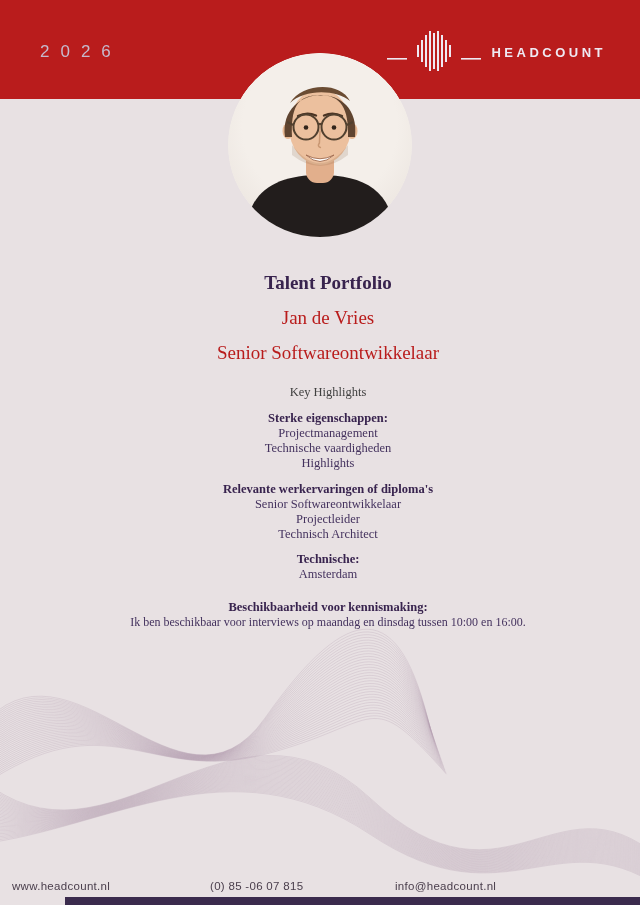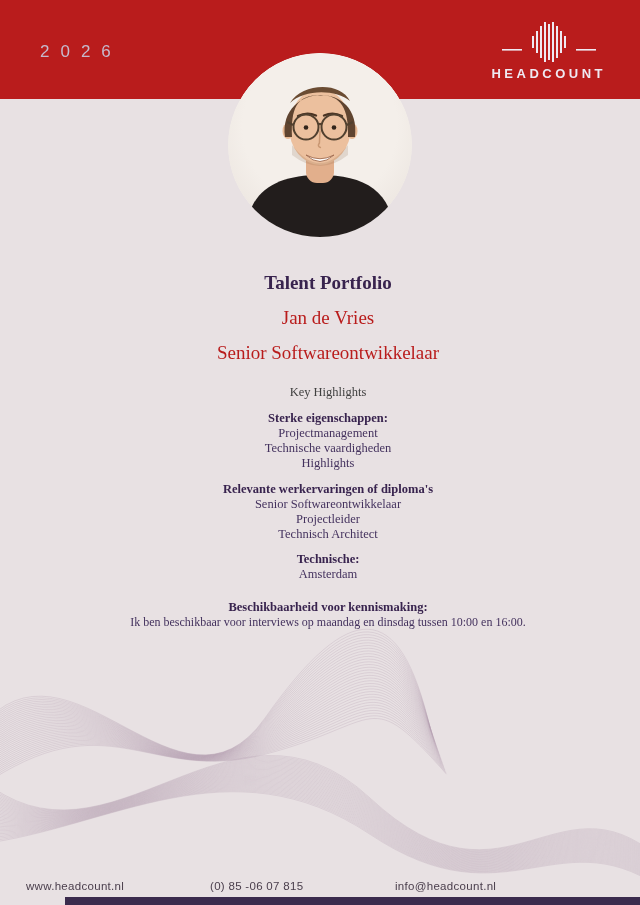--- a/index.html
+++ b/index.html
@@ -11,21 +11,21 @@
   
   .topbar{
     position:absolute;top:0;left:0;width:640px;height:99px;
     background:#b91c1c;display:flex;align-items:center;justify-content:space-between;
     box-sizing:border-box;padding:0 34px 0 40px;
   }
   .year{
     font-family:"Liberation Sans", sans-serif;font-size:17px;
     color:#C6BACD;letter-spacing:11px;margin-top:4px;
   }
-  .logo{display:flex;flex-direction:column;align-items:flex-end;margin-top:2px;}
+  .logo{display:flex;flex-direction:row;align-items:center;margin-top:2px;}
   .logo-text{
     font-family:"Liberation Sans", sans-serif;font-size:13px;font-weight:bold;
     color:#EFE9F2;letter-spacing:3.5px;margin-top:3px;
   }
   
   .photo-wrap{position:absolute;left:228px;top:53px;width:184px;height:184px;}
   
   .main-col{position:absolute;top:271px;left:0;width:640px;text-align:center;padding-left:8px;}
   .big{font-size:19px;line-height:24px;margin:0 0 11px 0;color:#b91c1c;}
   h1.big{font-weight:bold;color:#38234E;}
@@ -39,21 +39,21 @@
   .sitem.long{font-size:12px;}
   
   #wave{position:absolute;left:0;top:608px;width:640px;height:297px;pointer-events:none;}
   #wave path{fill:none;stroke:#B49CAE;stroke-width:.55;opacity:.5;}
   
   .footer{
     position:absolute;top:880px;left:0;width:640px;height:16px;
     font-family:"Liberation Sans", sans-serif;font-size:11.5px;color:#4A3E4C;letter-spacing:.3px;
   }
   .footer span{position:absolute;top:0;}
-  .f-web{left:26px;}
+  .f-web{left:12px;}
   .f-phone{left:210px;}
   .f-mail{left:395px;}
   .bottom-bar{position:absolute;left:65px;right:0;bottom:0;height:8px;background:#3B2B4D;}
 </style>
 </head>
 <body>
 
 <div class="page">
 
   <header class="topbar">

